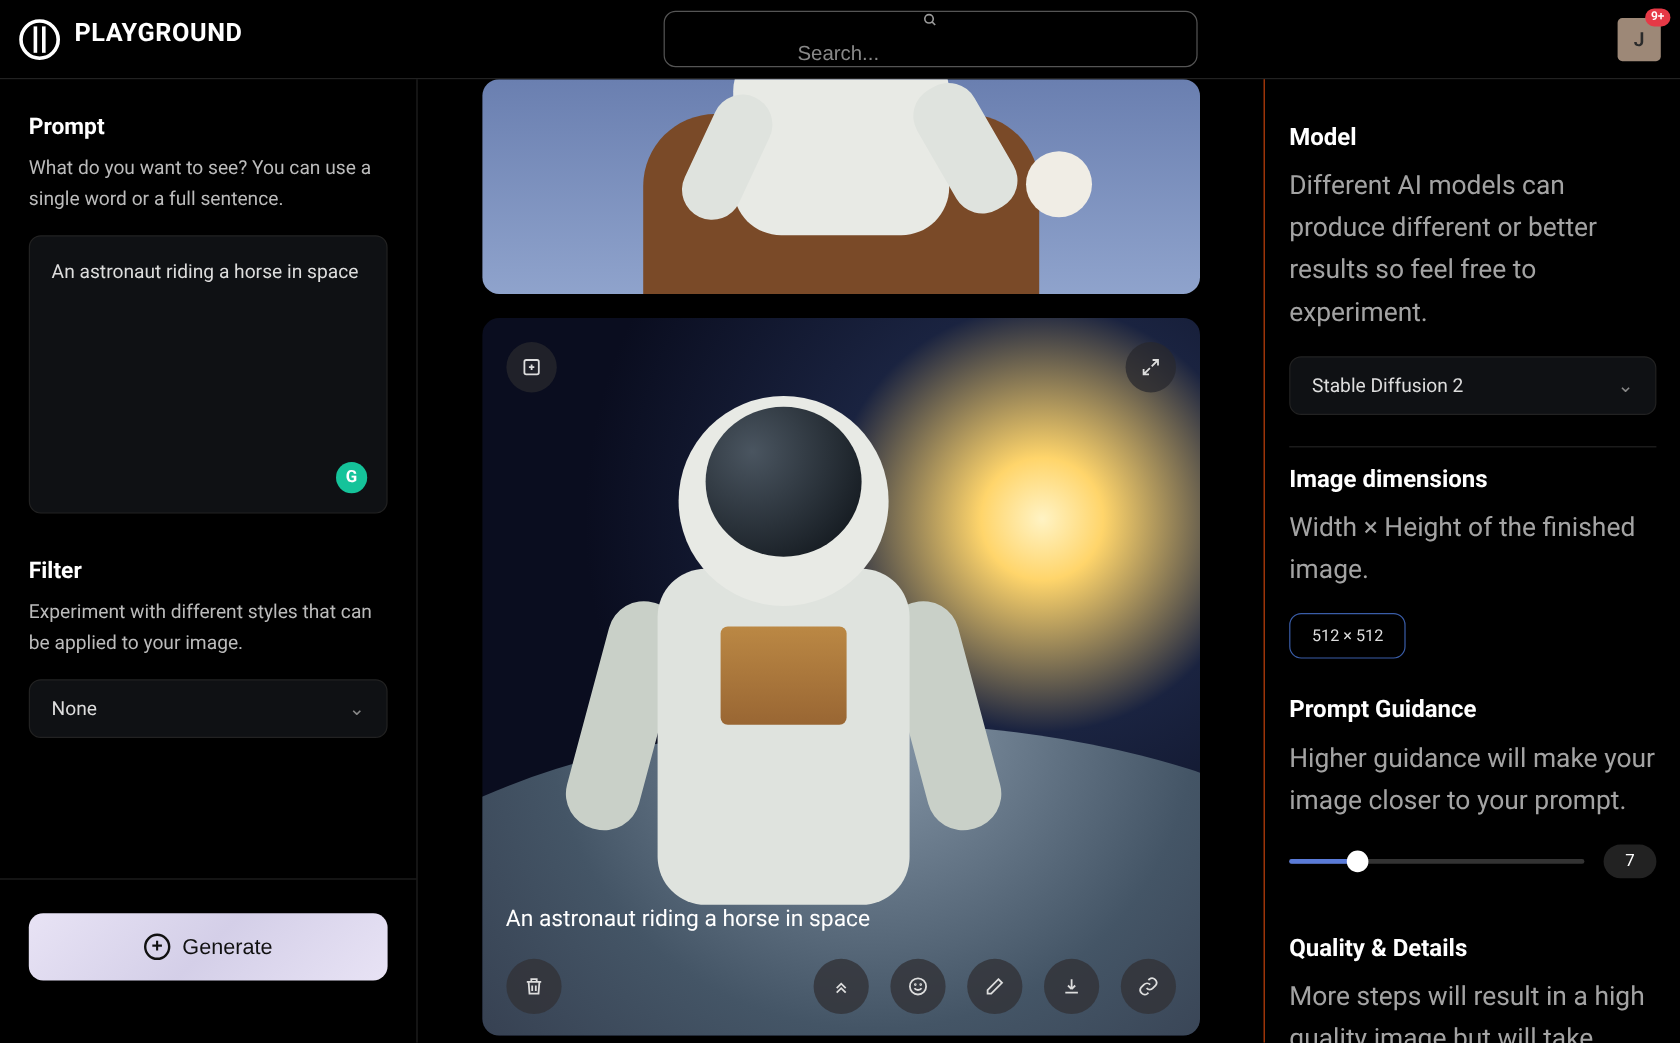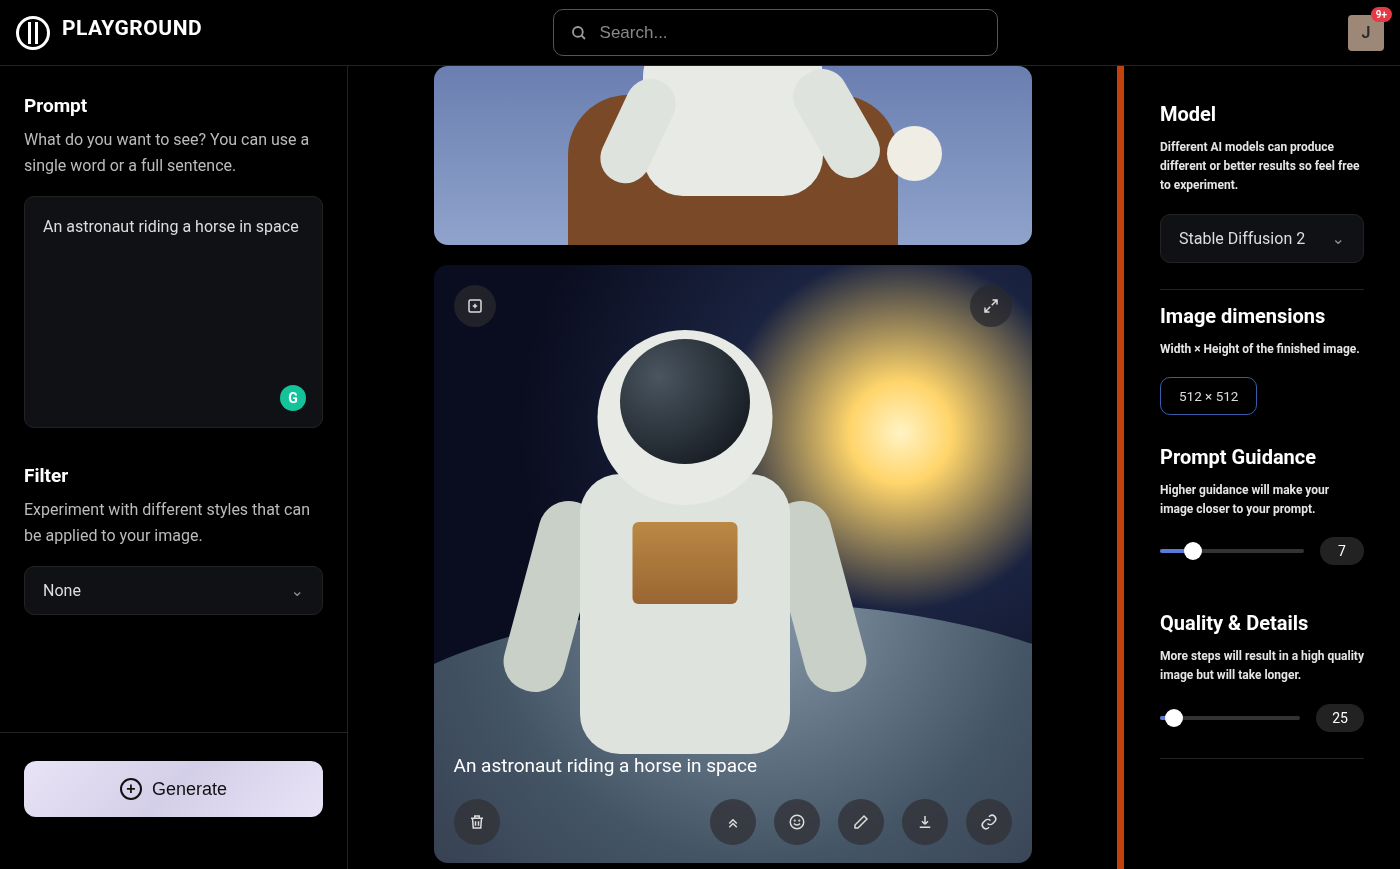--- a/index.html
+++ b/index.html
@@ -22,21 +22,21 @@
 .logo-icon {
   width: 34px; height: 34px; border-radius: 50%;
   border: 3px solid #fff; display: flex; align-items: center; justify-content: center;
 }
 .logo-icon::before { content: ""; width: 3px; height: 22px; background: #fff; margin-right: 2px; }
 .logo-icon::after { content: ""; width: 3px; height: 22px; background: #fff; margin-left: 2px; }
 .logo-text { font-weight: 700; font-size: 21px; letter-spacing: 0.5px; }
 .search-wrap { flex: 1; display: flex; justify-content: center; }
 .search-box {
   width: 445px; height: 47px; border: 1px solid #555; border-radius: 10px;
-  display: flex; align-items: center; padding: 0 16px; gap: 12px;
+  display: flex; align-items: center; padding: 0 16px; gap: 12px; flex-direction: column;
 }
 .search-input {
   background: transparent; border: none; outline: none; color: #999;
   font-size: 17px; flex: 1;
 }
 .search-input::placeholder { color: #888; }
 .avatar {
   width: 36px; height: 36px; background: #9d8877; border-radius: 4px;
   display: flex; align-items: center; justify-content: center;
   font-weight: 600; color: #2a2a2a; position: relative;
@@ -143,27 +143,27 @@
 }
 .action-bar-right {
   position: absolute; bottom: 18px; right: 20px; display: flex; gap: 18px;
 }
 .action-btn {
   width: 46px; height: 46px; border-radius: 50%;
   background: rgba(50,50,55,0.8); display: flex; align-items: center; justify-content: center;
   cursor: pointer; color: #ddd;
 }
 .right-panel {
-  width: 283px; border-left: 7px solid #c2410c;
-  padding: 36px 36px; overflow-y: auto;
+  width: 347px; border-left: 1px solid #c2410c;
+  padding: 36px 20px; overflow-y: auto;
 }
 .r-section { margin-bottom: 14px; padding-bottom: 26px; border-bottom: 1px solid #222; }
 .r-section.last { border-bottom: 1px solid #222; }
 .r-title { font-size: 20px; font-weight: 700; margin-bottom: 12px; }
-.r-desc { font-size: 12px; color: #e5e5e5; line-height: 1.6; margin-bottom: 18px; font-weight: bold; }
+.r-desc { font-size: 22px; color: #a3a3a3; line-height: 1.6; margin-bottom: 18px; }
 .dim-chip {
   display: inline-block; border: 1px solid #3a5da8; border-radius: 10px;
   padding: 10px 18px; font-size: 13.5px; color: #ddd;
 }
 .slider-row { display: flex; align-items: center; gap: 16px; }
 .slider {
   flex: 1; height: 4px; background: #333; border-radius: 2px; position: relative;
 }
 .slider-fill { position: absolute; height: 4px; background: #5a7bd8; border-radius: 2px; }
 .slider-thumb {

